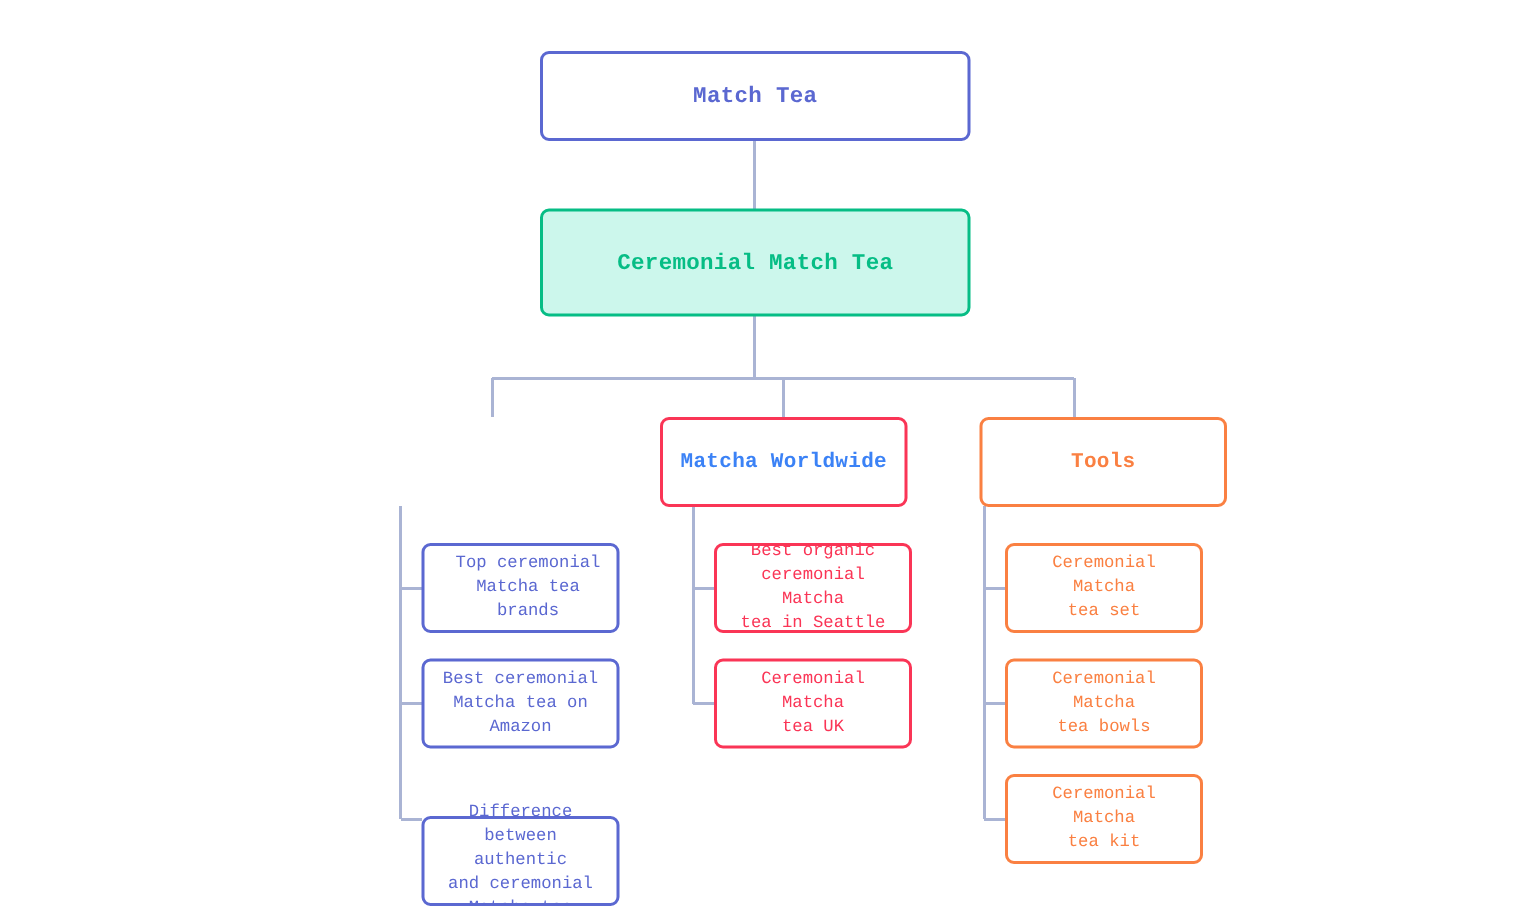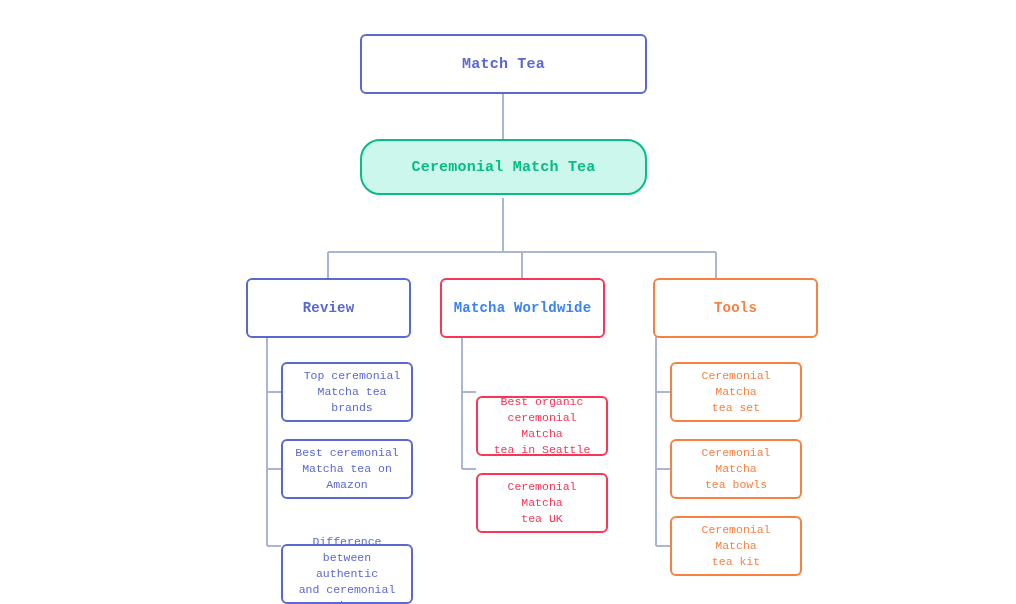--- a/index.html
+++ b/index.html
@@ -75,21 +75,21 @@
   .node.branch.c-orange { border-color:#fa8042; color:#fa8042; }
   
   .node.leaf {
     font-size: 11.5px;
     font-weight: normal;
     line-height: 16px;
     border-width: 2px;
     border-style: solid;
   }
   .node.leaf.c-blue   { border-color:#5b68d1; color:#5b68d1; }
-  .node.leaf.c-red    { border-color:#fa3556; color:#fa3556;margin-top:34px; }
+  .node.leaf.c-red    { border-color:#fa3556; color:#fa3556; }
   .node.leaf.c-orange { border-color:#fa8042; color:#fa8042; }
 </style>
 </head>
 <body>
 
 <div id="canvas">
 
   <svg id="wires" viewBox="0 0 1016 604" xmlns="http://www.w3.org/2000/svg">
     <g fill="none" stroke="#aab4d4" stroke-width="2" shape-rendering="crispEdges">
 
@@ -116,27 +116,24 @@
       <path d="M656,392 L670,392"></path>
       <path d="M656,469 L670,469"></path>
       <path d="M656,546 L670,546"></path>
     </g>
   </svg>
 
   <div class="node root" style="left:360px; top:34px; width:287px; height:60px;">
     <span class="label">Match Tea</span>
   </div>
 
-  <div class="node hub" style="left:360px; top:139px; width:287px; height:56px;border-radius:20px;">
+  <div class="node hub" style="left:360px; top:139px; width:287px; height:72px;">
     <span class="label">Ceremonial Match Tea</span>
   </div>
 
-  <div class="node branch c-blue" style="left:246px; top:278px; width:165px; height:60px;">
-    <span class="label">Review</span>
-  </div>
   <div class="node leaf c-blue" style="left:281px; top:362px; width:132px; height:60px;padding-left:10px;">
     <span class="label">Top ceremonial
 Matcha tea brands</span>
   </div>
   <div class="node leaf c-blue" style="left:281px; top:439px; width:132px; height:60px;">
     <span class="label">Best ceremonial
 Matcha tea on
 Amazon</span>
   </div>
   <div class="node leaf c-blue" style="left:281px; top:516px; width:132px; height:60px;margin-top:28px;">

